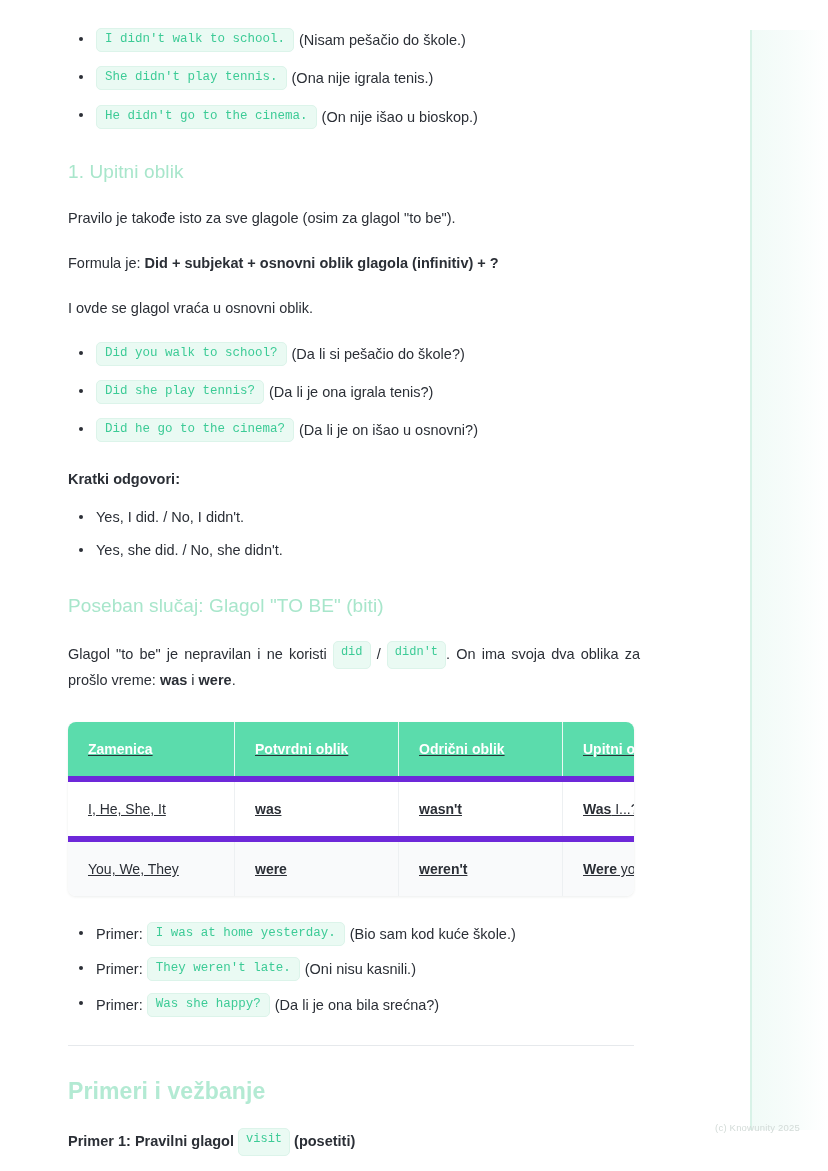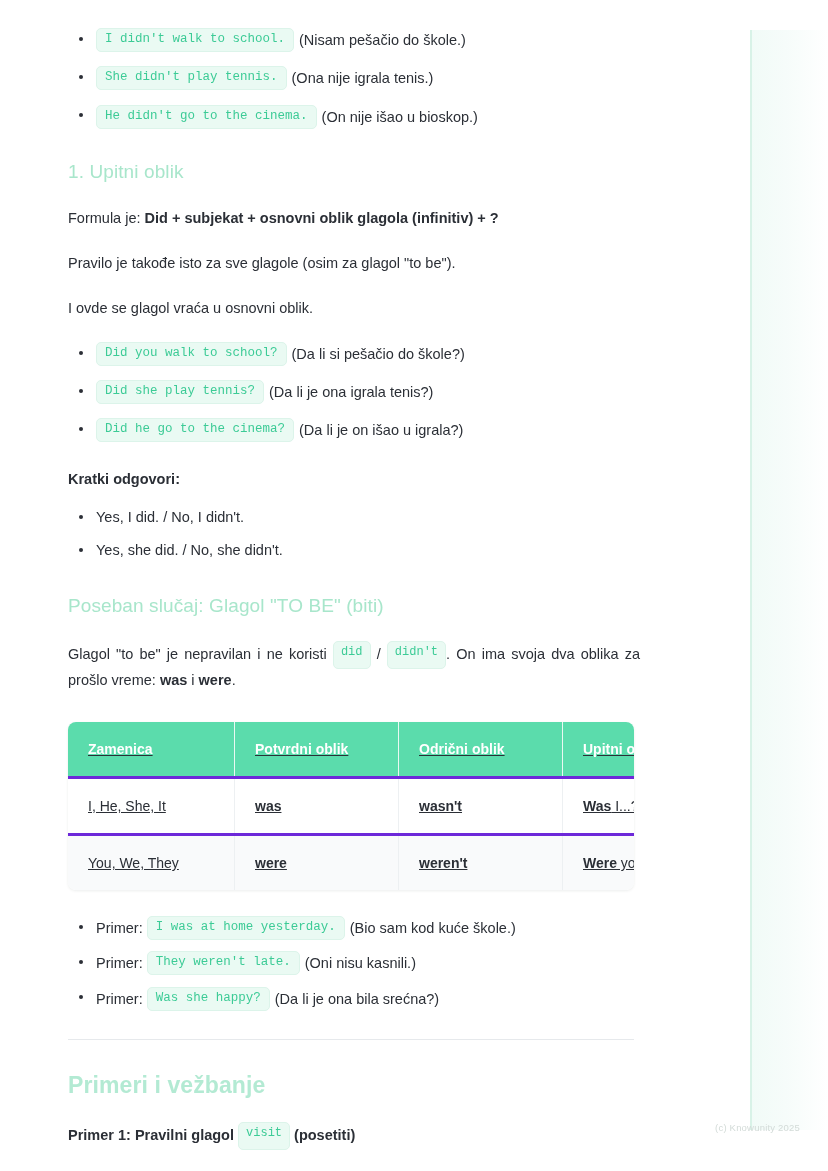--- a/index.html
+++ b/index.html
@@ -159,21 +159,21 @@
     font-weight: 700;
     text-align: left;
     padding: 19px 0 19px 20px;
     border-right: 1px solid #eaf8f2;
   }
   table.forms th:last-child { border-right: none; }
   table.forms td {
     font-size: 14px;
     padding: 19px 0 19px 20px;
     border-right: 1px solid #edf0f2;
-    border-top: 3px solid #6d28d9;
+    border-top: 6px solid #6d28d9;
     color: #2b2f36;
     background: #ffffff;
   }
   table.forms td:last-child { border-right: none; }
   table.forms tr.alt td { background: #f9fafb; }
   .cell-b { font-weight: 700; }
   .cell-n { font-weight: 400; }
 
   
   hr.rule {
@@ -209,35 +209,35 @@
     <li>
       <span class="code">She didn't play tennis.</span><span class="gloss">(Ona nije igrala tenis.)</span>
     </li>
     <li>
       <span class="code">He didn't go to the cinema.</span><span class="gloss">(On nije išao u bioskop.)</span>
     </li>
   </ul>
 
   <h2 class="section-heading">1. Upitni oblik</h2>
 
+  <p class="para nojust">Pravilo je takođe isto za sve glagole (osim za glagol "to be").</p>
+
   <p class="para nojust"><span>Formula je: </span><span class="b">Did + subjekat + osnovni oblik glagola (infinitiv) + ?</span></p>
 
-  <p class="para nojust">Pravilo je takođe isto za sve glagole (osim za glagol "to be").</p>
-
   <p class="para nojust">I ovde se glagol vraća u osnovni oblik.</p>
 
   <ul class="bullets">
     <li>
       <span class="code">Did you walk to school?</span><span class="gloss">(Da li si pešačio do škole?)</span>
     </li>
     <li>
       <span class="code">Did she play tennis?</span><span class="gloss">(Da li je ona igrala tenis?)</span>
     </li>
     <li>
-      <span class="code">Did he go to the cinema?</span><span class="gloss">(Da li je on išao u igrala?)</span>
+      <span class="code">Did he go to the cinema?</span><span class="gloss">(Da li je on išao u osnovni?)</span>
     </li>
   </ul>
 
   <p class="lead-bold" style="margin-top:26px;">Kratki odgovori:</p>
 
   <ul class="bullets tight">
     <li>Yes, I did. / No, I didn't.</li>
     <li>Yes, she did. / No, she didn't.</li>
   </ul>
 

